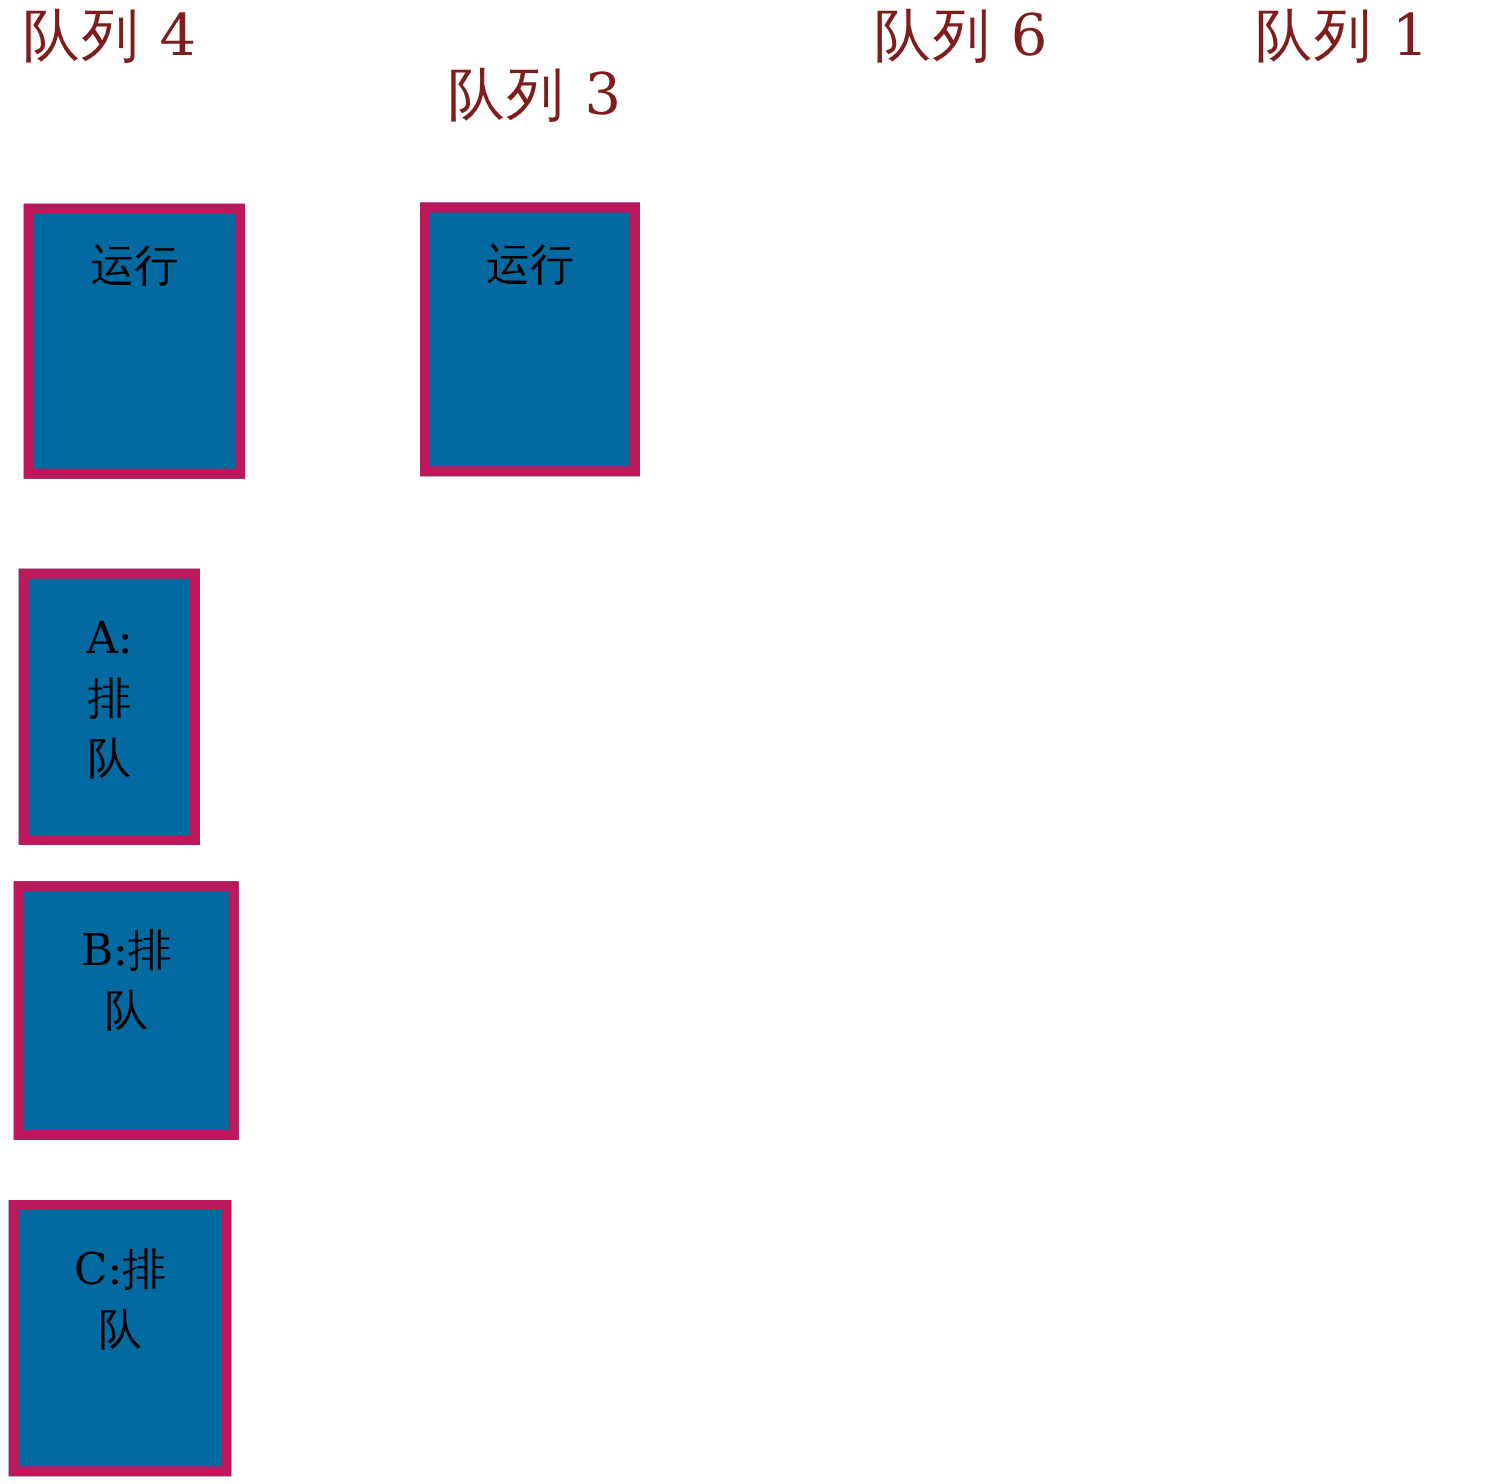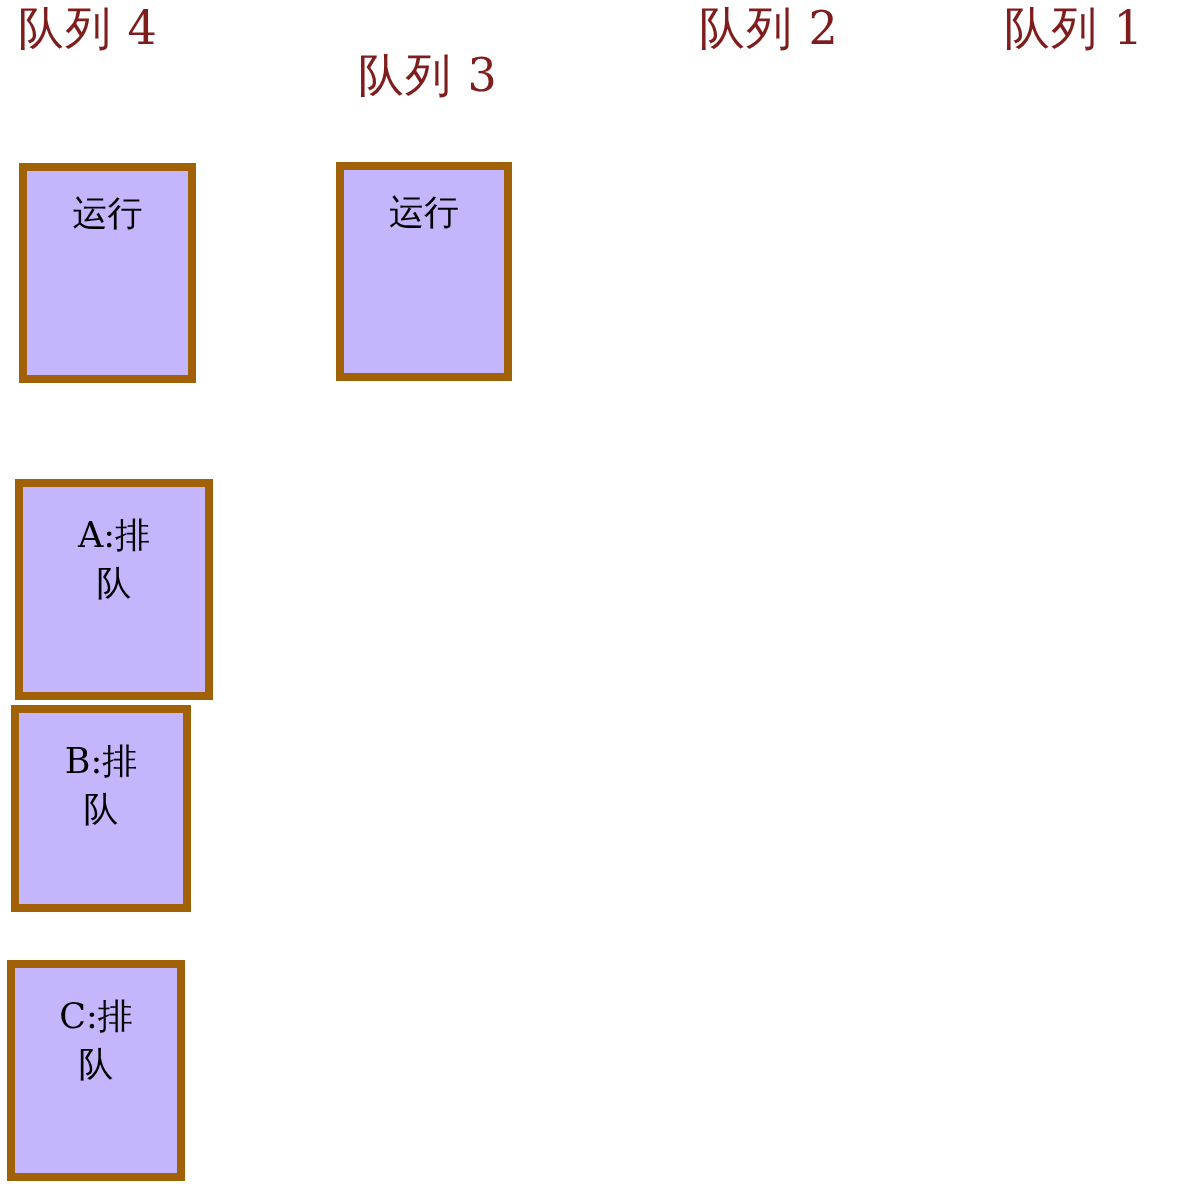--- a/index.html
+++ b/index.html
@@ -22,22 +22,22 @@
     position: absolute;
     font-size: 46px;
     line-height: 44px;
     white-space: nowrap;
     color: #7f1d1d;
     letter-spacing: 1px;
   }
   .pcb-box {
     position: absolute;
     box-sizing: border-box;
-    background: #c4b5fd;
-    border: 8px solid #a16207;
+    background: #0369a1;
+    border: 8px solid #be185d;
   }
   .pcb-label {
     position: absolute;
     left: 0;
     right: 0;
     text-align: center;
     font-size: 35px;
     line-height: 48px;
     color: #000000;
     word-break: break-all;
@@ -58,29 +58,29 @@
 </style>
 </head>
 <body>
 
 <div id="canvas">
 
   <div class="col-header" style="left:18px; top:6px;">队列 4</div>
 
   <div class="col-header" style="left:358px; top:6px;margin-top:47px;">队列 3</div>
 
-  <div class="col-header" style="left:699px; top:6px;">队列 2</div>
+  <div class="col-header" style="left:699px; top:6px;">队列 6</div>
 
   <div class="col-header" style="left:1004px; top:6px;">队列 1</div>
 
   <div class="pcb-box" style="left:19px; top:163px; width:177px; height:220px;">
     <div class="pcb-label run-label">运行</div>
   </div>
 
-  <div class="pcb-box" style="left:15px; top:455px; width:198px; height:221px;margin-top:24px;">
+  <div class="pcb-box" style="left:15px; top:455px; width:145px; height:221px;">
     <div class="pcb-label queue-label">A:排队</div>
   </div>
 
   <div class="pcb-box" style="left:11px; top:705px; width:180px; height:207px;">
     <div class="pcb-label queue-label">B:排队</div>
   </div>
 
   <div class="pcb-box" style="left:7px; top:960px; width:178px; height:221px;">
     <div class="pcb-label queue-label">C:排队</div>
   </div>

